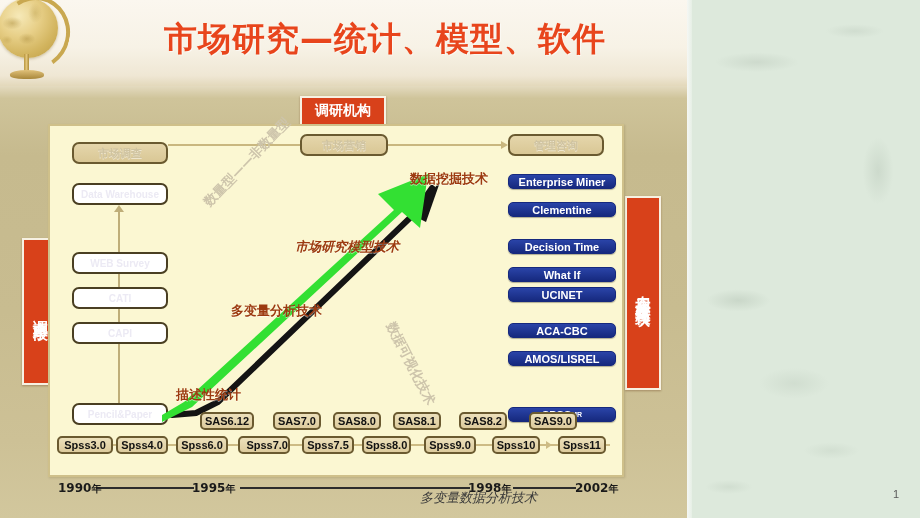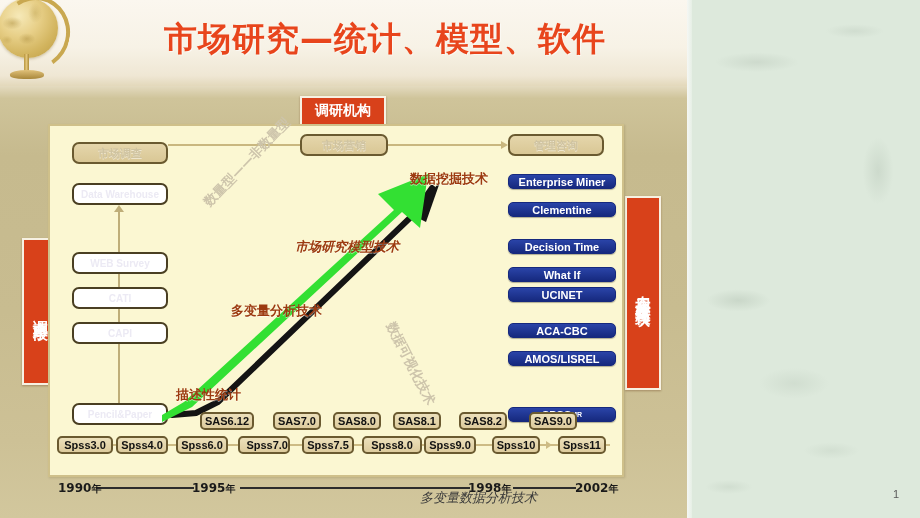--- a/index.html
+++ b/index.html
@@ -325,21 +325,21 @@
     </div>
     <div class="spss" style="left:126px;width:52px;">
       <span>Spss6.0</span>
     </div>
     <div class="spss" style="left:188px;width:52px;justify-content:flex-end;">
       <span>Spss7.0</span>
     </div>
     <div class="spss" style="left:252px;width:52px;">
       <span>Spss7.5</span>
     </div>
-    <div class="spss" style="left:312px;width:60px;">
+    <div class="spss" style="left:312px;width:49px;">
       <span>Spss8.0</span>
     </div>
     <div class="spss" style="left:374px;width:52px;">
       <span>Spss9.0</span>
     </div>
     <div class="spss" style="left:442px;width:48px;">
       <span>Spss10</span>
     </div>
     <div class="spss-arrow" style="left:496px;"></div>
     <div class="spss" style="left:508px;width:48px;">

